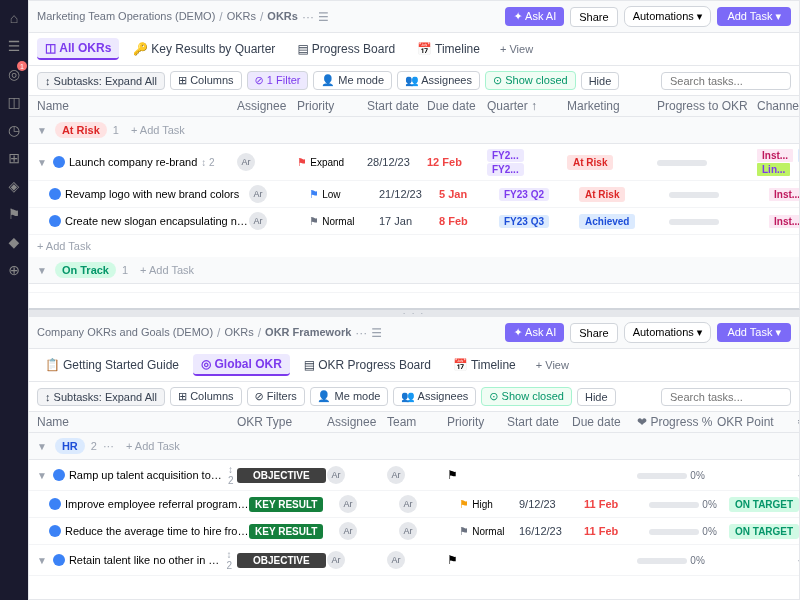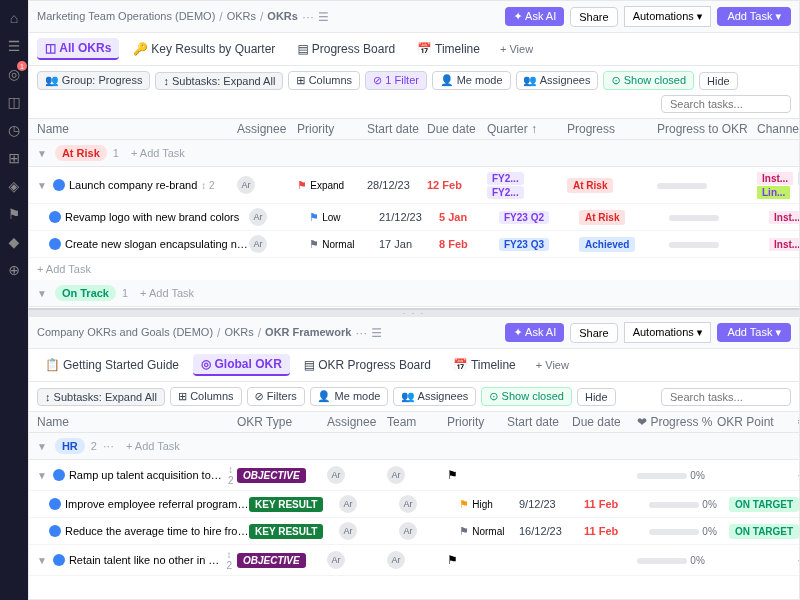--- a/index.html
+++ b/index.html
@@ -20,21 +20,21 @@
     .pane:last-child { flex: 1; }
     .panes-container { flex: 1; display: flex; flex-direction: column; overflow: hidden; }
 
     
     .pane-topbar { display: flex; align-items: center; background: #f9fafb; border-bottom: 1px solid #e5e7eb; padding: 4px 8px; gap: 6px; height: 32px; flex-shrink: 0; }
     .pane-topbar-breadcrumb { display: flex; gap: 4px; flex: 1; font-size: 11px; color: #6b7280; }
     .breadcrumb-sep { color: #9ca3af; }
     .pane-topbar-actions { display: flex; align-items: center; gap: 6px; }
     .btn-ai { background: #7c6af7; color: white; border: none; border-radius: 4px; padding: 3px 8px; font-size: 11px; cursor: pointer; display: flex; align-items: center; gap: 3px; }
     .btn-share { background: white; border: 1px solid #d1d5db; border-radius: 4px; padding: 3px 8px; font-size: 11px; cursor: pointer; }
-    .btn-auto { background: white; border: 1px solid #d1d5db; border-radius: 0; padding: 3px 8px; font-size: 11px; cursor: pointer; display: flex; align-items: center; gap: 3px; }
+    .btn-auto { background: white; border: 1px solid #d1d5db; border-radius: 7px; padding: 3px 8px; font-size: 11px; cursor: pointer; display: flex; align-items: center; gap: 3px; }
     .btn-add { background: #7c6af7; color: white; border: none; border-radius: 4px; padding: 3px 10px; font-size: 11px; cursor: pointer; }
 
     
     .toolbar { display: flex; align-items: center; gap: 6px; padding: 5px 8px; border-bottom: 1px solid #e5e7eb; flex-shrink: 0; flex-wrap: wrap; }
     .toolbar-tab { display: flex; align-items: center; gap: 3px; padding: 3px 8px; border-radius: 4px; cursor: pointer; color: #374151; font-size: 11px; }
     .toolbar-tab.active { background: #ede9fe; color: #7c3aed; font-weight: 600; border-bottom: 2px solid #7c3aed; }
     .toolbar-tab-add { color: #6b7280; padding: 3px 6px; cursor: pointer; font-size: 11px; }
 
     
     .filterbar { display: flex; align-items: center; gap: 5px; padding: 5px 8px; border-bottom: 1px solid #e5e7eb; flex-shrink: 0; flex-wrap: wrap; }
@@ -72,21 +72,21 @@
     .q-purple { background: #ede9fe; color: #7c3aed; }
     .q-blue { background: #dbeafe; color: #1d4ed8; }
 
     
     .ch-tag { display: inline-flex; align-items: center; padding: 1px 5px; border-radius: 1px; font-size: 10px; font-weight: 600; margin-right: 2px; }
     .ch-inst { background: #fce7f3; color: #be185d; }
     .ch-fac { background: #dbeafe; color: #1d4ed8; }
     .ch-li { background: #bef264; color: #7c3aed; }
 
     
-    .okr-obj { background: #701a75; color: white; padding: 2px 6px; border-radius: 3px; font-size: 10px; font-weight: 600; font-style: italic; }
+    .okr-obj { background: #404040; color: white; padding: 2px 16px; border-radius: 3px; font-size: 10px; font-weight: 600; }
     .okr-kr { background: #15803d; color: white; padding: 2px 6px; border-radius: 3px; font-size: 10px; font-weight: 600; }
 
     
     .prog-bar { width: 50px; height: 6px; background: #e5e7eb; border-radius: 3px; overflow: hidden; display: inline-block; vertical-align: middle; }
     .prog-fill { height: 100%; border-radius: 3px; }
     .prog-green { background: #10b981; }
     .prog-red { background: #ef4444; }
 
     
     .row-indent { padding-left: 20px; }
@@ -171,39 +171,38 @@
           <span>Progress Board</span>
         </div>
         <div class="toolbar-tab">
           <span>📅</span>
           <span>Timeline</span>
         </div>
         <div class="toolbar-tab-add">+ View</div>
       </div>
 
       <div class="filterbar">
-        <div class="filter-chip colored">👥 Group: Progress</div>
         <div class="filter-chip colored">↕ Subtasks: Expand All</div>
         <div class="filter-chip">⊞ Columns</div>
         <div class="filter-chip" style="background:#ede9fe; color:#7c3aed;">⊘ 1 Filter</div>
         <div class="filter-chip">👤 Me mode</div>
         <div class="filter-chip">👥 Assignees</div>
         <div class="filter-chip" style="background:#f0fdf4; color:#059669; border-color:#a7f3d0;">⊙ Show closed</div>
         <div class="filter-chip">Hide</div>
         <input class="filter-search" placeholder="Search tasks..." style="">
       </div>
 
       <div class="table-header grid-top">
         <span>Name</span>
         <span>Assignee</span>
         <span>Priority</span>
         <span>Start date</span>
         <span>Due date</span>
         <span>Quarter ↑</span>
-        <span>Progress</span>
+        <span>Marketing</span>
         <span>Progress to OKR</span>
         <span>Channel</span>
       </div>
 
       <div class="content">
 
         <div class="group-header">
           <span class="chevron">▼</span>
           <span class="group-badge badge-risk">At Risk</span>
           <span class="group-count">1</span>

